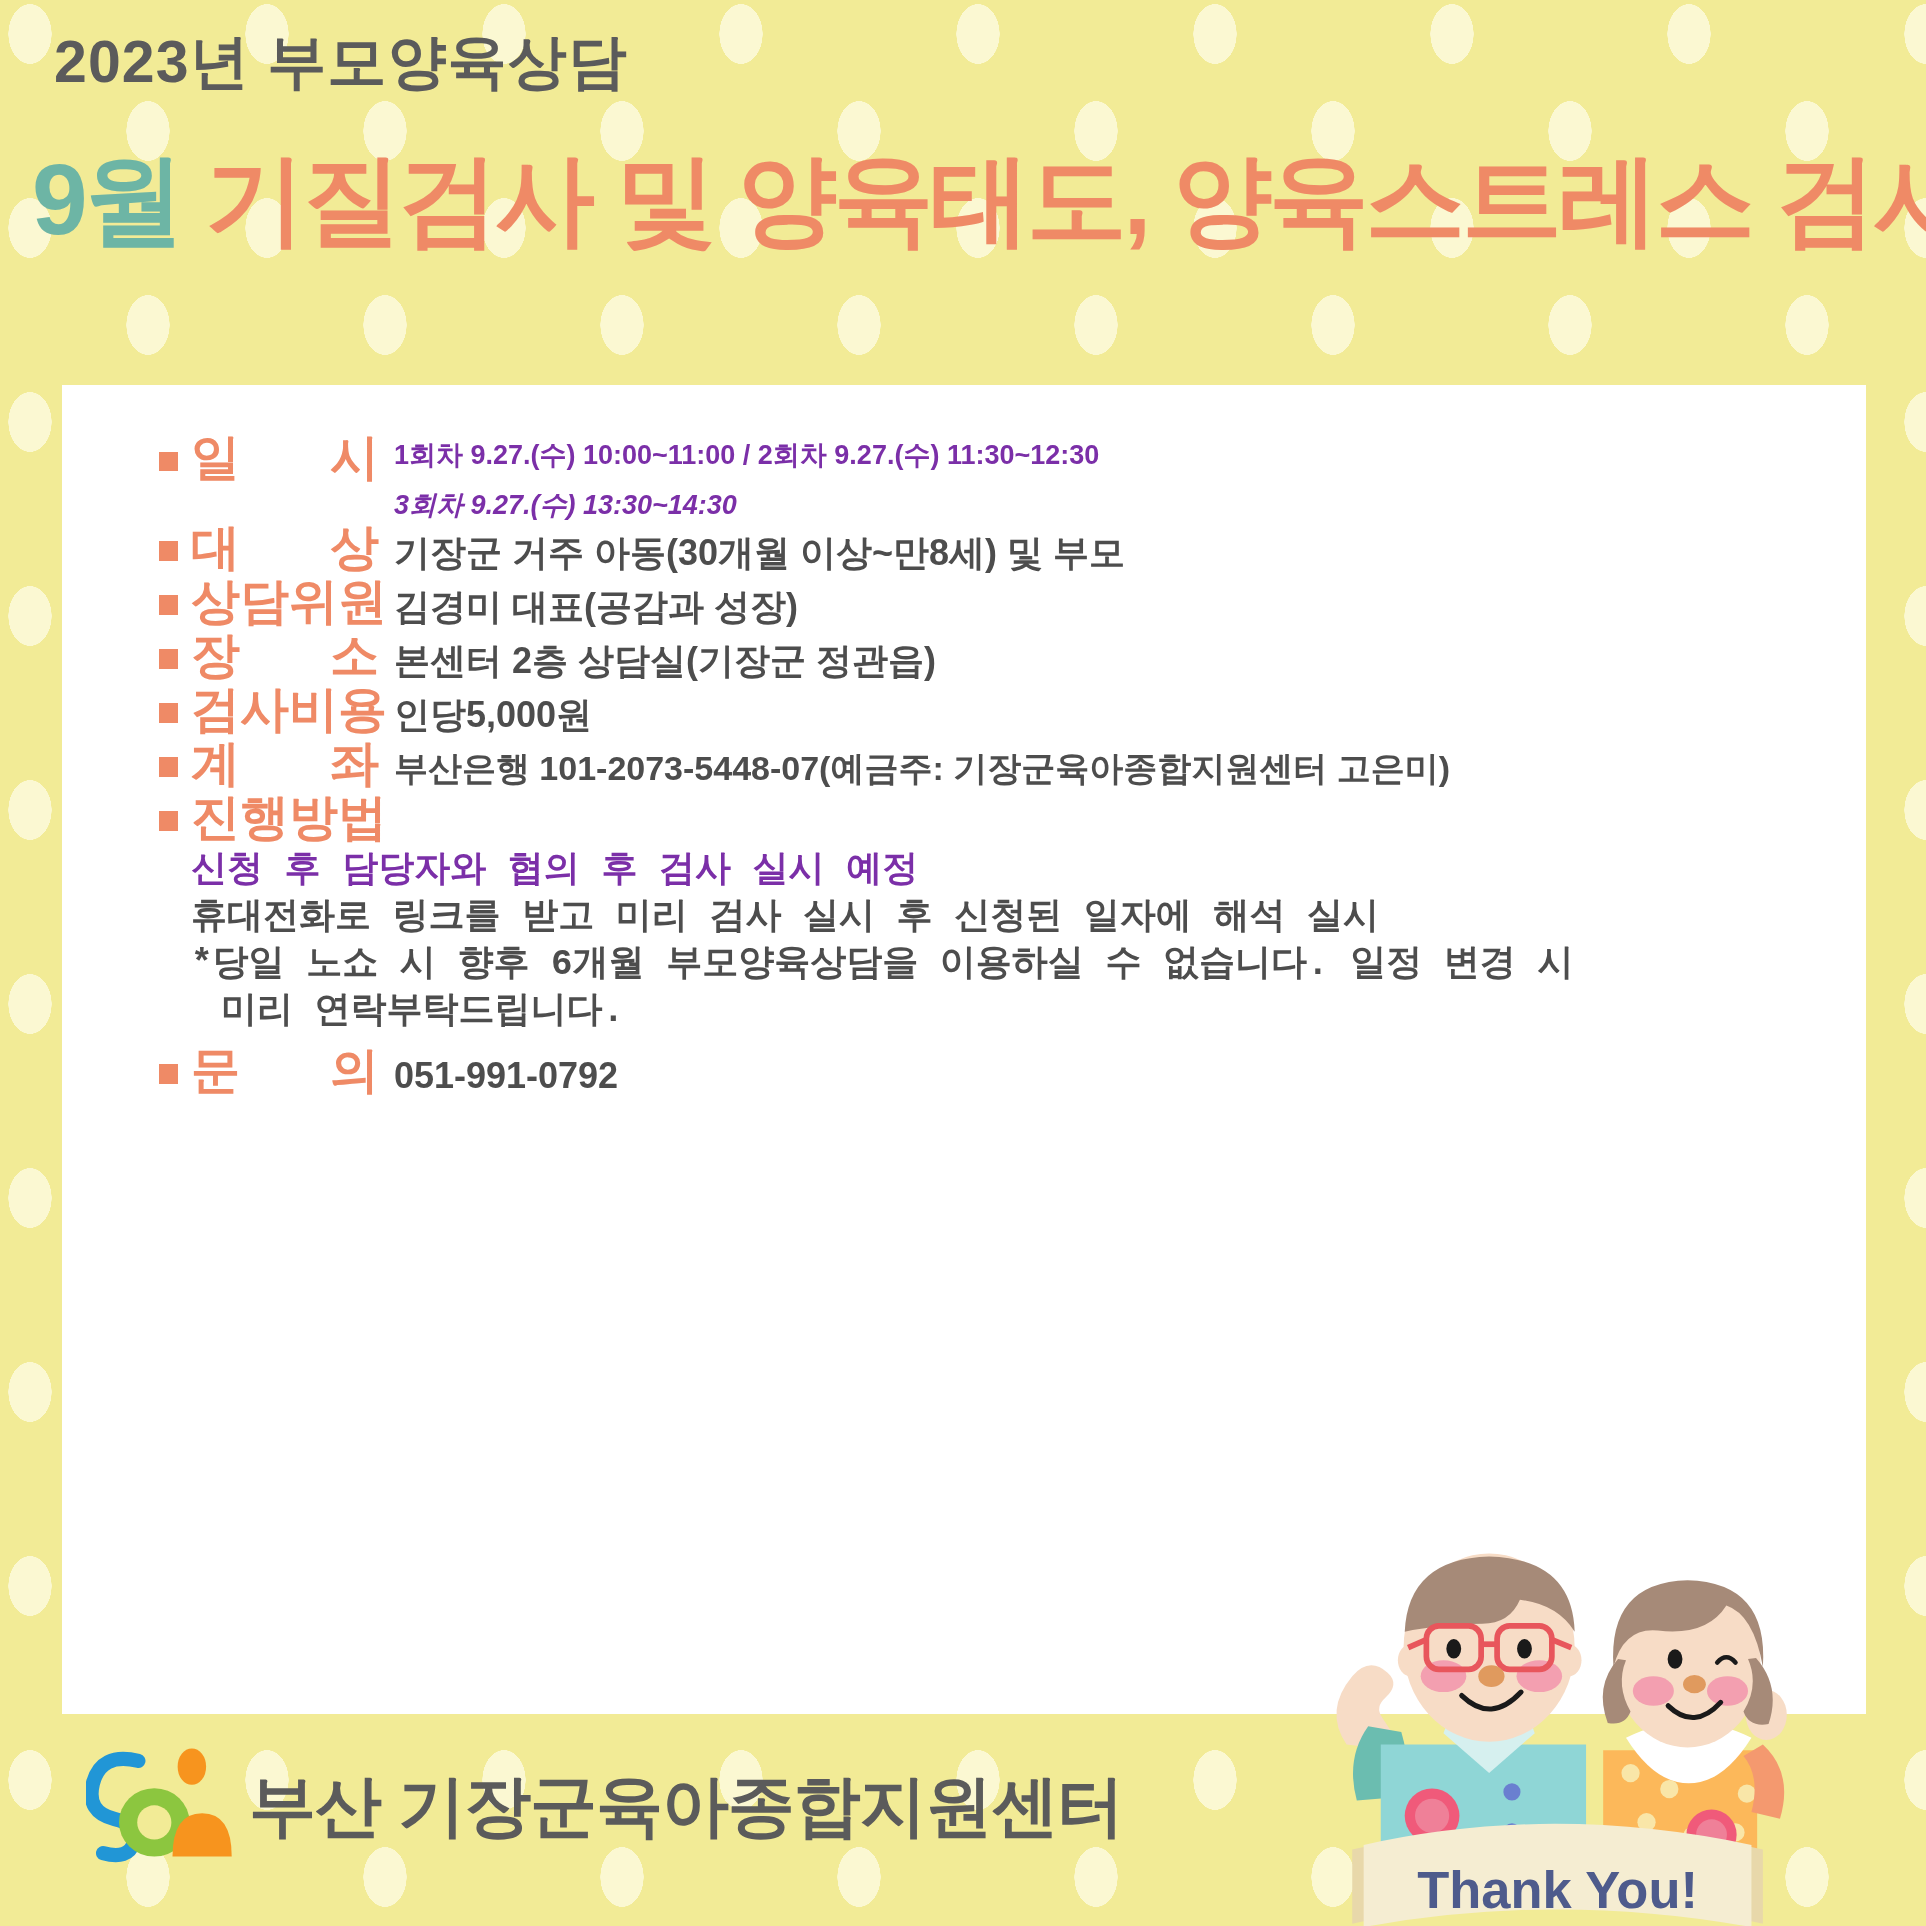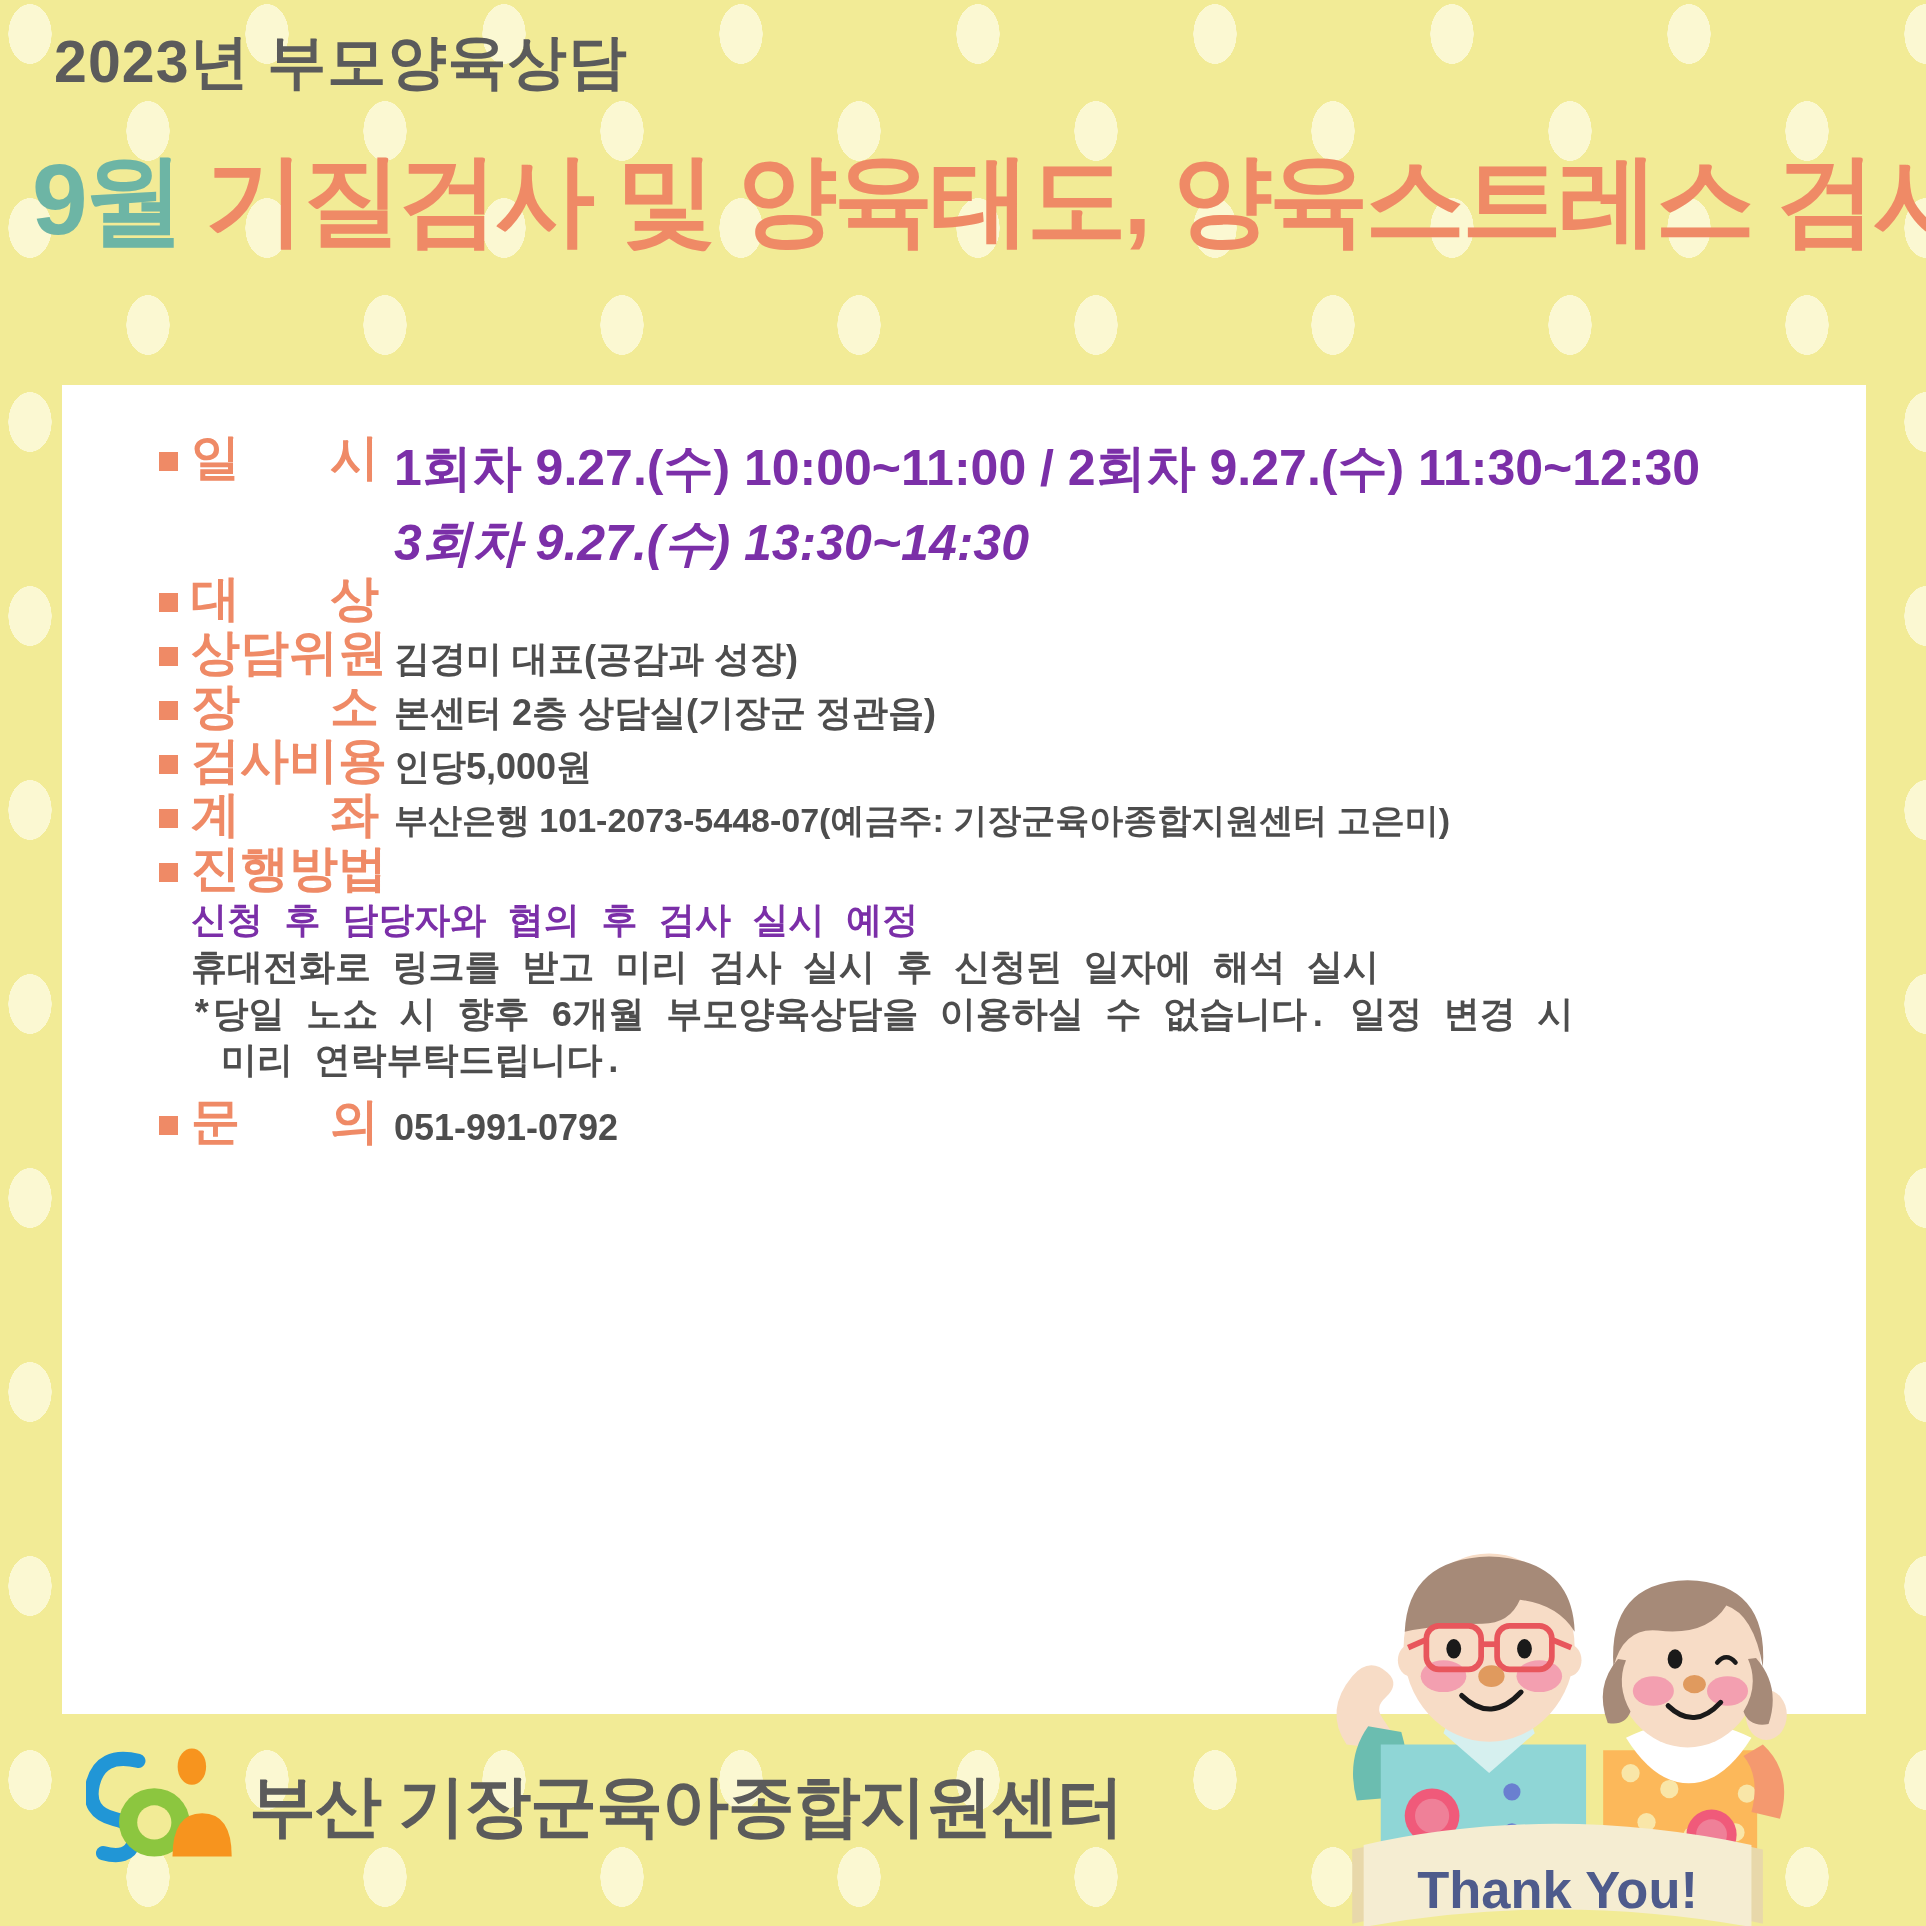--- a/index.html
+++ b/index.html
@@ -60,21 +60,21 @@
     width:188px;
     display:flex;justify-content:space-between;
   }
   .label.wide{width:188px;}
   .value{
     flex:1 1 auto;
     color:#4d4d4d;font-weight:700;
     font-size:36px;line-height:1.12;
     padding-top:12.5px;padding-left:15px;white-space:nowrap;
   }
-  .value.purple{color:#7b2fa8;font-weight:800;font-size:50px;padding-top:9px;}
+  .value.purple{color:#7b2fa8;font-weight:800;font-size:27px;padding-top:9px;}
   .value.small{font-size:34px;}
   .value .l2{display:block;padding-top:19.4px;font-style:italic;}
   
   .method-block{
     margin-left:32px;margin-top:4.6px;
     font-size:36px;line-height:1.3;color:#4d4d4d;font-weight:700;font-family:Liberation Mono, monospace;
   }
   .method-block .hi{color:#7b2fa8;font-weight:800;display:block;}
   .method-block .ln{display:block;}
   .method-block .ln.indent{padding-left:30px;}
@@ -115,20 +115,21 @@
           <span class="l2">3회차 9.27.(수) 13:30~14:30</span>
         </span>
       </div>
 
       <div class="row">
         <span class="bullet"></span>
         <span class="label spread">
           <span>대</span>
           <span>상</span>
         </span>
+        <span class="value">기장군 거주 아동(30개월 이상~만8세) 및 부모</span>
       </div>
 
       <div class="row">
         <span class="bullet"></span>
         <span class="label wide">상담위원</span>
         <span class="value">김경미 대표(공감과 성장)</span>
       </div>
 
       <div class="row">
         <span class="bullet"></span>

